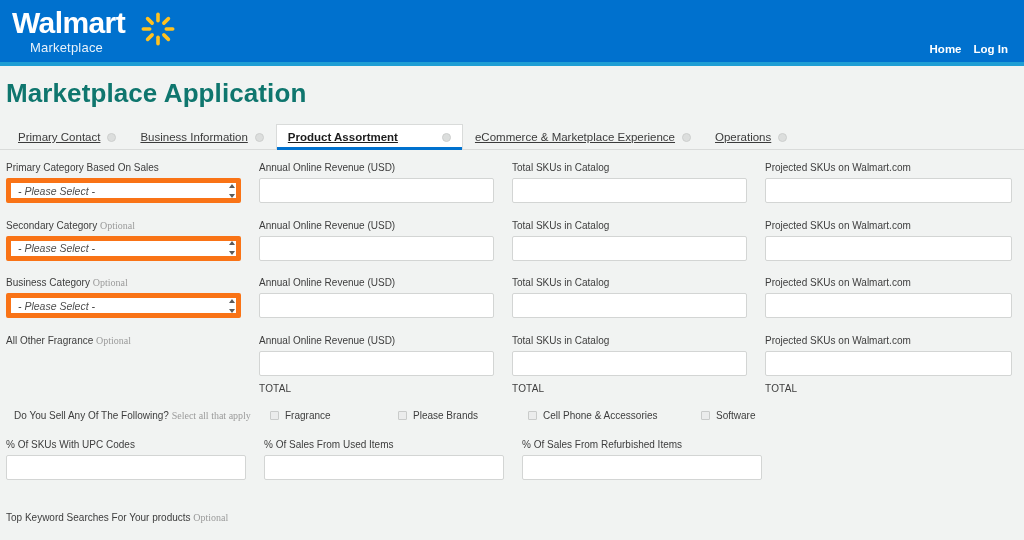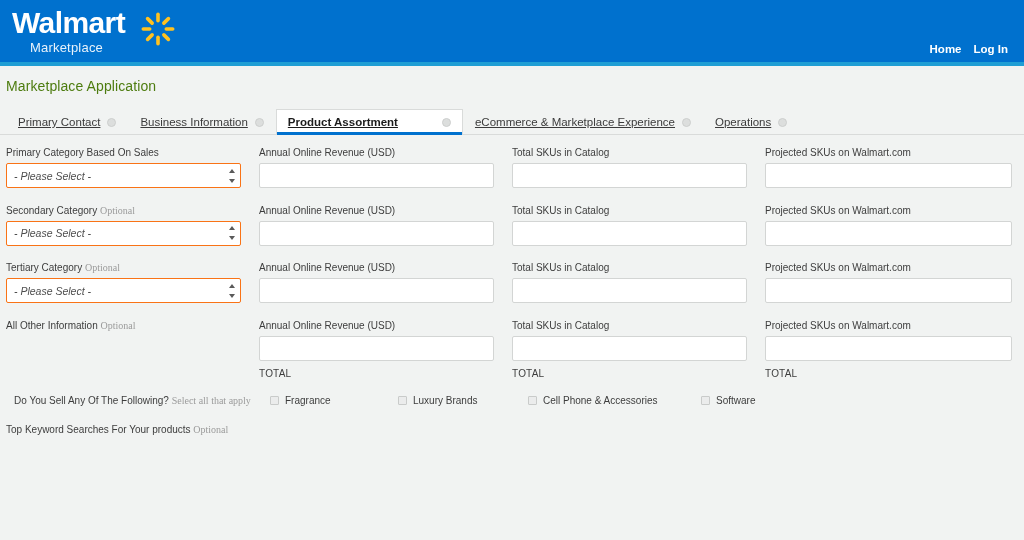--- a/index.html
+++ b/index.html
@@ -68,23 +68,23 @@
     height: 4px;
     background: #1f9ed4;
   }
 
   
   .title-block {
     padding: 12px 0 0 6px;
     background: #f1f3f2;
   }
   .page-title {
-    font-size: 14px;
-    font-weight: normal;
-    color: #4d7c0f;
+    font-size: 26px;
+    font-weight: bold;
+    color: #0f766e;
     letter-spacing: 0.1px;
   }
   .page-subtitle {
     font-size: 10.5px;
     color: #4a4a4a;
     margin-top: 7px;
   }
 
   
   .tabs {
@@ -171,21 +171,21 @@
 
   .select-wrap {
     position: relative;
     width: 100%;
     height: 25px;
   }
   .select-box {
     width: 100%;
     height: 25px;
     background: #ffffff;
-    border: 1px solid #f97316;
+    border: 5px solid #f97316;
     border-radius: 2px;
     display: flex;
     align-items: center;
     padding: 0 20px 0 7px;
     font-size: 10.5px;
     font-style: italic;
     color: #4d4d4d;
     cursor: pointer;
   }
   .stepper {
@@ -383,21 +383,21 @@
       <div class="field">
         <label class="field-label">Projected SKUs on Walmart.com</label>
         <input class="text-input" type="text" value="" style="">
       </div>
     </div>
   </div>
 
   <div class="grid-row">
     <div class="col">
       <div class="field">
-        <label class="field-label"><span>Tertiary Category</span> <span class="optional">Optional</span></label>
+        <label class="field-label"><span>Business Category</span> <span class="optional">Optional</span></label>
         <div class="select-wrap">
           <div class="select-box">- Please Select -</div>
           <span class="stepper">
               <i class="up"></i>
               <i class="down"></i>
             </span>
         </div>
       </div>
     </div>
     <div class="col">
@@ -416,21 +416,21 @@
       <div class="field">
         <label class="field-label">Projected SKUs on Walmart.com</label>
         <input class="text-input" type="text" value="" style="">
       </div>
     </div>
   </div>
 
   <div class="grid-row">
     <div class="col">
       <div class="field">
-        <label class="field-label"><span>All Other Information</span> <span class="optional">Optional</span></label>
+        <label class="field-label"><span>All Other Fragrance</span> <span class="optional">Optional</span></label>
         <div class="spacer-block"></div>
       </div>
     </div>
     <div class="col">
       <div class="field tight">
         <label class="field-label">Annual Online Revenue (USD)</label>
         <input class="text-input" type="text" value="" style="">
         <div class="total-label">TOTAL</div>
       </div>
     </div>
@@ -454,31 +454,51 @@
     <div class="cb-question">
       <span>Do You Sell Any Of The Following?</span>
       <span class="optional">Select all that apply</span>
     </div>
     <label class="cb-item" style="width:128px">
       <span class="cb-box"></span>
       <span>Fragrance</span>
     </label>
     <label class="cb-item" style="width:130px">
       <span class="cb-box"></span>
-      <span>Luxury Brands</span>
+      <span>Please Brands</span>
     </label>
     <label class="cb-item" style="width:173px">
       <span class="cb-box"></span>
       <span>Cell Phone &amp; Accessories</span>
     </label>
     <label class="cb-item">
       <span class="cb-box"></span>
       <span>Software</span>
     </label>
   </div>
 
+  <div class="pct-row">
+    <div class="pct-col">
+      <div class="field">
+        <label class="field-label">% Of SKUs With UPC Codes</label>
+        <input class="text-input" type="text" value="" style="">
+      </div>
+    </div>
+    <div class="pct-col wide">
+      <div class="field">
+        <label class="field-label">% Of Sales From Used Items</label>
+        <input class="text-input" type="text" value="" style="">
+      </div>
+    </div>
+    <div class="pct-col wide">
+      <div class="field">
+        <label class="field-label">% Of Sales From Refurbished Items</label>
+        <input class="text-input" type="text" value="" style="">
+      </div>
+    </div>
+  </div>
 
   <div class="bottom-field">
     <label class="field-label"><span>Top Keyword Searches For Your products</span> <span class="optional">Optional</span></label>
 
   </div>
 
 </div>
 
 </body></html>

